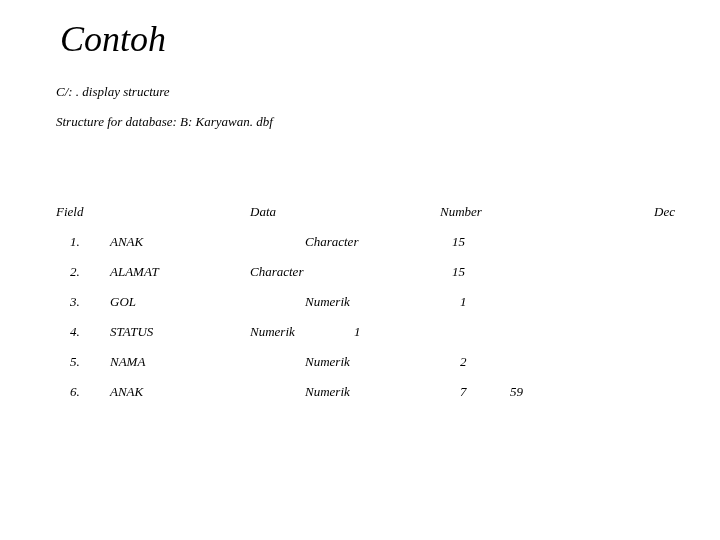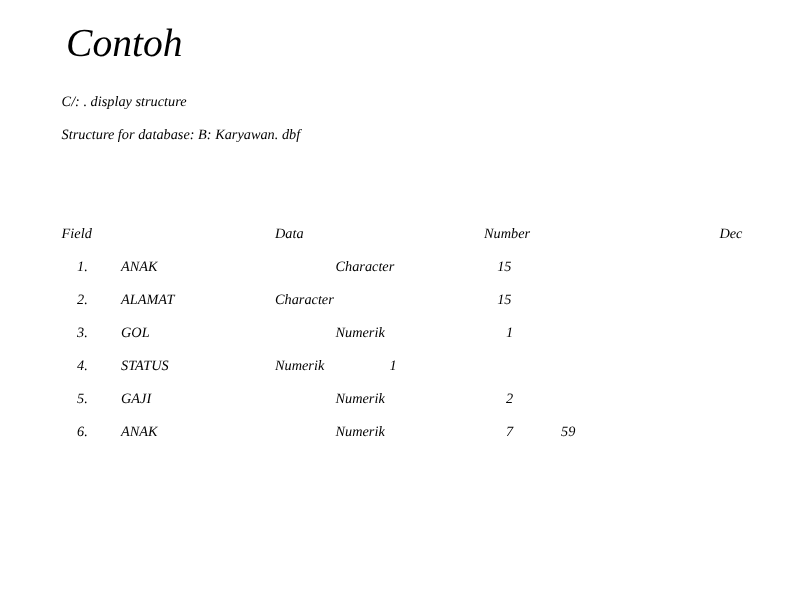--- a/index.html
+++ b/index.html
@@ -79,21 +79,21 @@
   <div class="line r3" style="left:460px">1</div>
   <div class="line r3" style="left:510px"></div>
 
   <div class="line r4 col-num">4.</div>
   <div class="line r4 col-name">STATUS</div>
   <div class="line r4" style="left:250px">Numerik</div>
   <div class="line r4" style="left:354px">1</div>
   <div class="line r4" style="left:510px"></div>
 
   <div class="line r5 col-num">5.</div>
-  <div class="line r5 col-name">GAJI</div>
+  <div class="line r5 col-name">NAMA</div>
   <div class="line r5" style="left:305px">Numerik</div>
   <div class="line r5" style="left:460px">2</div>
   <div class="line r5" style="left:510px"></div>
 
   <div class="line r6 col-num">6.</div>
   <div class="line r6 col-name">ANAK</div>
   <div class="line r6" style="left:305px">Numerik</div>
   <div class="line r6" style="left:460px">7</div>
   <div class="line r6" style="left:510px">59</div>
 </div>

